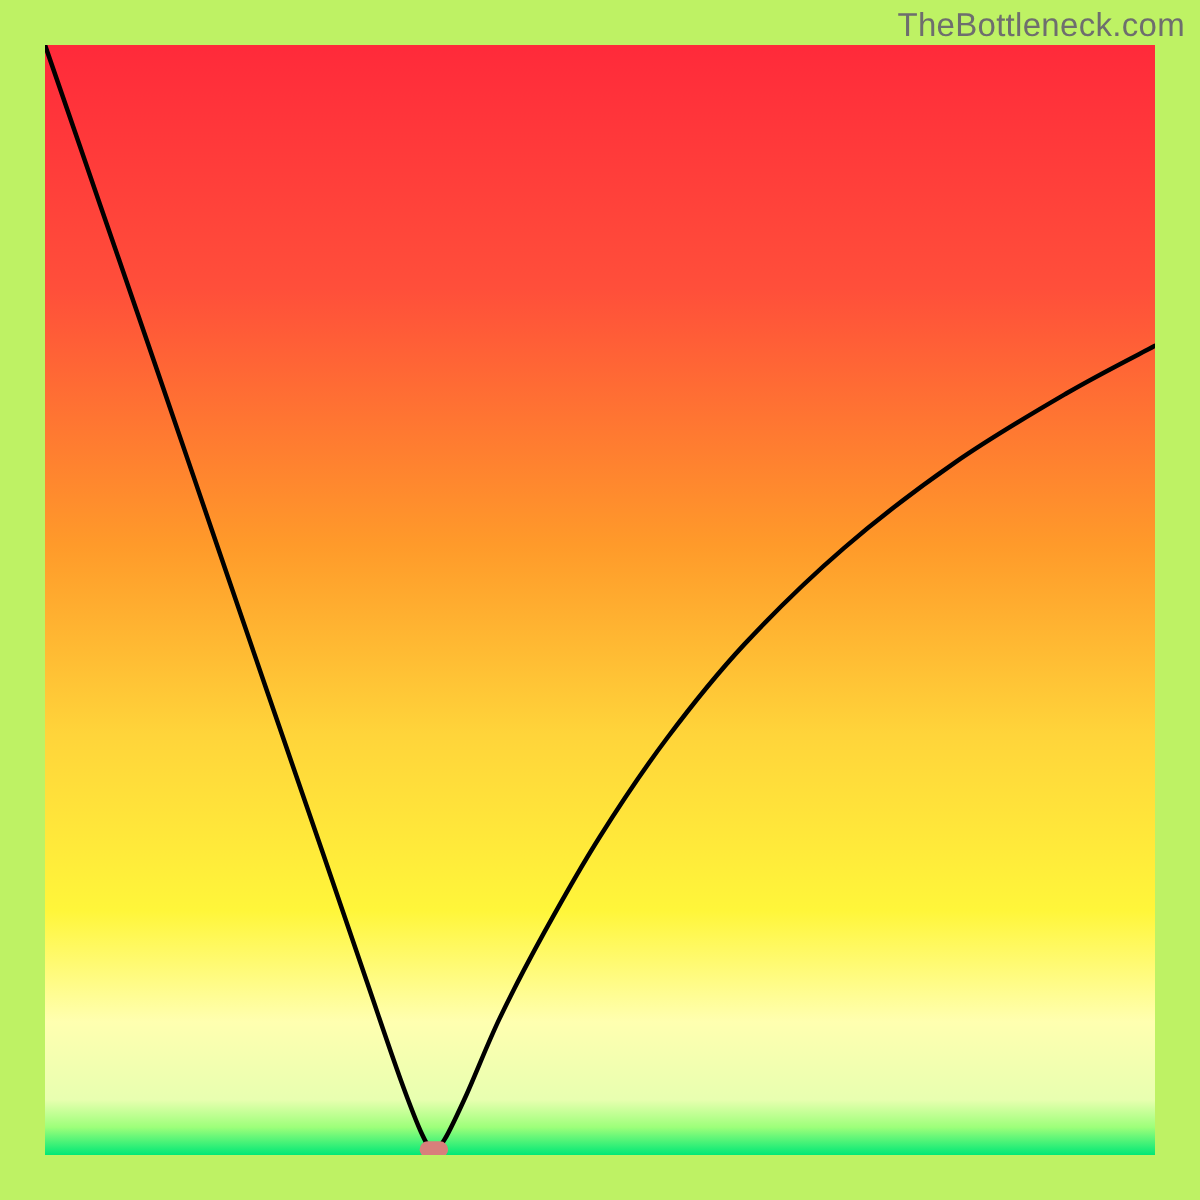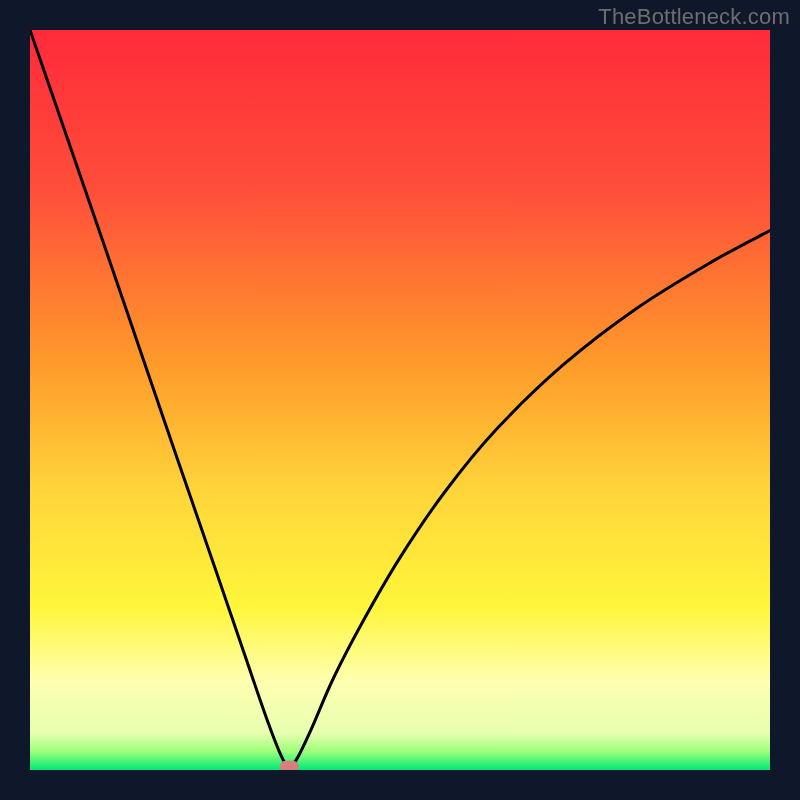--- a/index.html
+++ b/index.html
@@ -8,21 +8,21 @@
     width: 800px;
     height: 800px;
     overflow: hidden;
     background: #000;
     font-family: Arial, Helvetica, sans-serif;
   }
   .frame {
     position: relative;
     width: 800px;
     height: 800px;
-    background: #0f172a;
+    background: #bef264;
   }
   .plot {
     position: absolute;
     left: 30px;
     top: 30px;
     width: 740px;
     height: 740px;
     overflow: hidden;
   }
   .gradient {

